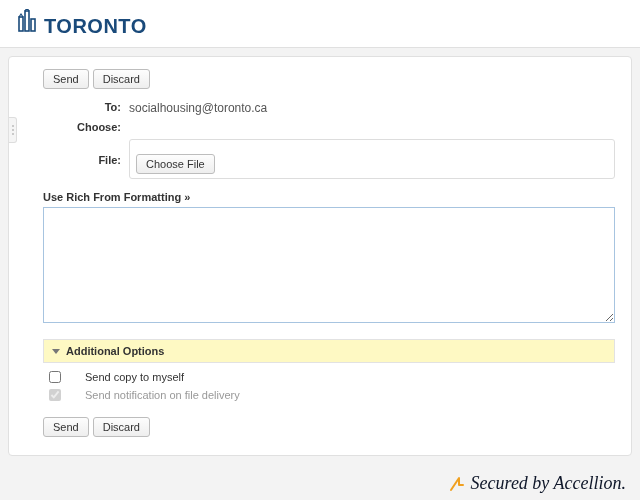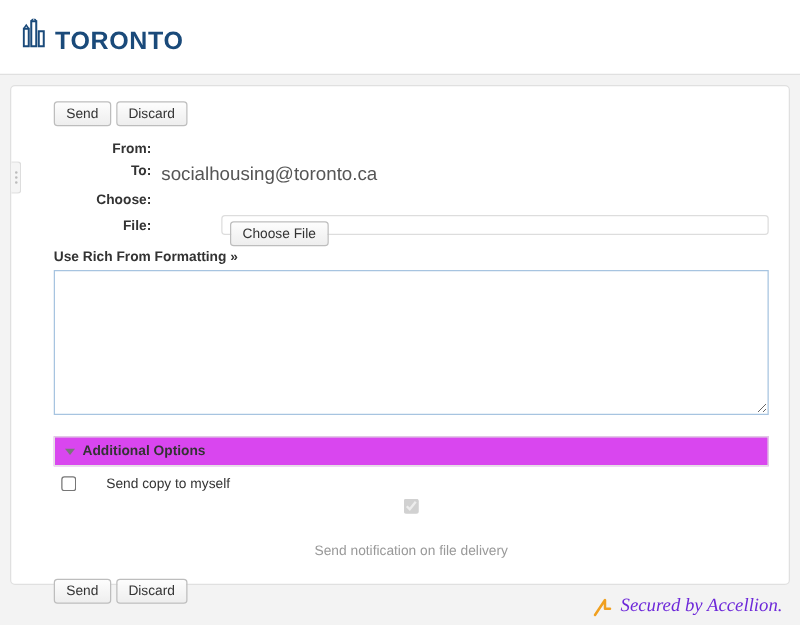--- a/index.html
+++ b/index.html
@@ -9,21 +9,21 @@
     background: #f3f3f3;
     width: 640px;
     height: 500px;
     overflow: hidden;
     color: #333;
   }
   .header {
     background: #fff;
     padding: 8px 12px 8px 18px;
     border-bottom: 1px solid #e0e0e0;
-    height: 60px;
+    height: 48px;
     display: flex;
     align-items: center;
   }
   .logo { display: flex; align-items: baseline; gap: 4px; }
   .logo-icon { display:inline-block; }
   .logo-text {
     font-weight: bold;
     font-size: 20px;
     color: #1a4a7a;
     letter-spacing: 0.5px;
@@ -68,31 +68,30 @@
   .form-row { display: flex; align-items: flex-start; margin-bottom: 4px; }
   .form-label {
     width: 86px;
     text-align: right;
     font-weight: bold;
     font-size: 11px;
     padding-right: 8px;
     padding-top: 2px;
     color: #333;
   }
-  .form-value { flex: 1; font-size: 15px; color: #555; padding-top:2px; }
+  .form-value { flex: 1; font-size: 12px; color: #555; padding-top:2px; }
   .files-row { display: flex; align-items: center; margin-top: 6px; margin-bottom: 8px; }
   .files-box {
     flex: 1;
     border: 1px solid #ddd;
     border-radius: 3px;
     padding: 4px 6px;
-    height: 16px;
+    height: 40px;
     display:flex;
-    align-items:flex-start;
-    margin-left:48px;
+    align-items:flex-end;
   }
   .rtf-link {
     font-size: 11px;
     font-weight: bold;
     color: #333;
     margin: 4px 0 4px 0;
     cursor: pointer;
     display:inline-block;
   }
   .rtf-link span.arrow { font-weight:bold; }
@@ -100,50 +99,50 @@
     width: 100%;
     height: 116px;
     border: 1px solid #a7c4e0;
     resize: both;
     font-family: Arial;
     font-size: 11px;
     padding: 4px;
   }
   .options-header {
     margin-top: 14px;
-    background: #d946ef;
+    background: #fef9c3;
     border: 1px solid #e2e2e2;
     padding: 5px 8px;
     font-weight: bold;
     font-size: 11px;
     display:flex;
     align-items:center;
     gap:6px;
     cursor:pointer;
   }
   .options-header .tri {
     width:0;height:0;
     border-left:4px solid transparent;
     border-right:4px solid transparent;
     border-top:5px solid #777;
   }
   .options-body { padding: 8px 6px 6px 6px; }
   .chk-row { display:flex; align-items:center; gap:24px; font-size:11px; margin-bottom:6px; color:#333;}
-  .chk-row.disabled { color:#999;flex-direction:column; }
+  .chk-row.disabled { color:#999; }
   input[type=checkbox] { width:12px; height:12px; }
   .footer {
     position: absolute;
     bottom: 6px;
     right: 14px;
     display:flex;
     align-items:center;
     gap:6px;
     font-style: italic;
-    color: #6d28d9;
-    font-size: 15px;
+    color: #0f172a;
+    font-size: 18px;
     font-family: Georgia, 'Times New Roman', serif;
   }
   .footer svg { display:block; }
 </style>
 </head>
 <body>
 
 <div class="header">
   <div class="logo">
     <span class="logo-icon">
@@ -167,24 +166,20 @@
       <span></span>
       <span></span>
   </div>
 
   <div class="btn-row">
     <button class="ui-btn">Send</button>
     <button class="ui-btn">Discard</button>
   </div>
 
   <div class="form-row">
-    <div class="form-label">From:</div>
-    <div class="form-value"></div>
-  </div>
-  <div class="form-row">
     <div class="form-label">To:</div>
     <div class="form-value">socialhousing@toronto.ca</div>
   </div>
   <div class="form-row">
     <div class="form-label">Choose:</div>
     <div class="form-value"></div>
   </div>
 
   <div class="files-row">
     <div class="form-label">File:</div>

